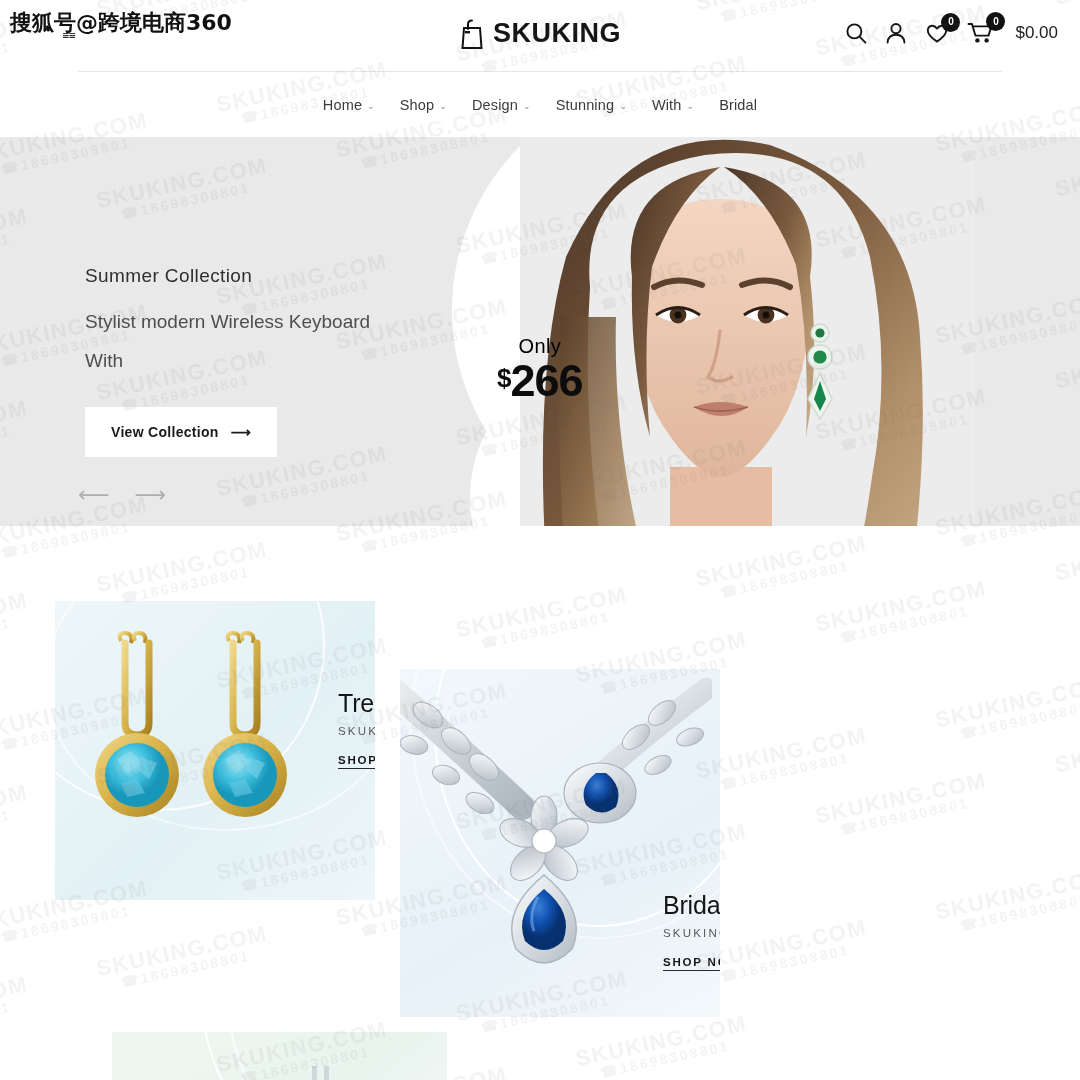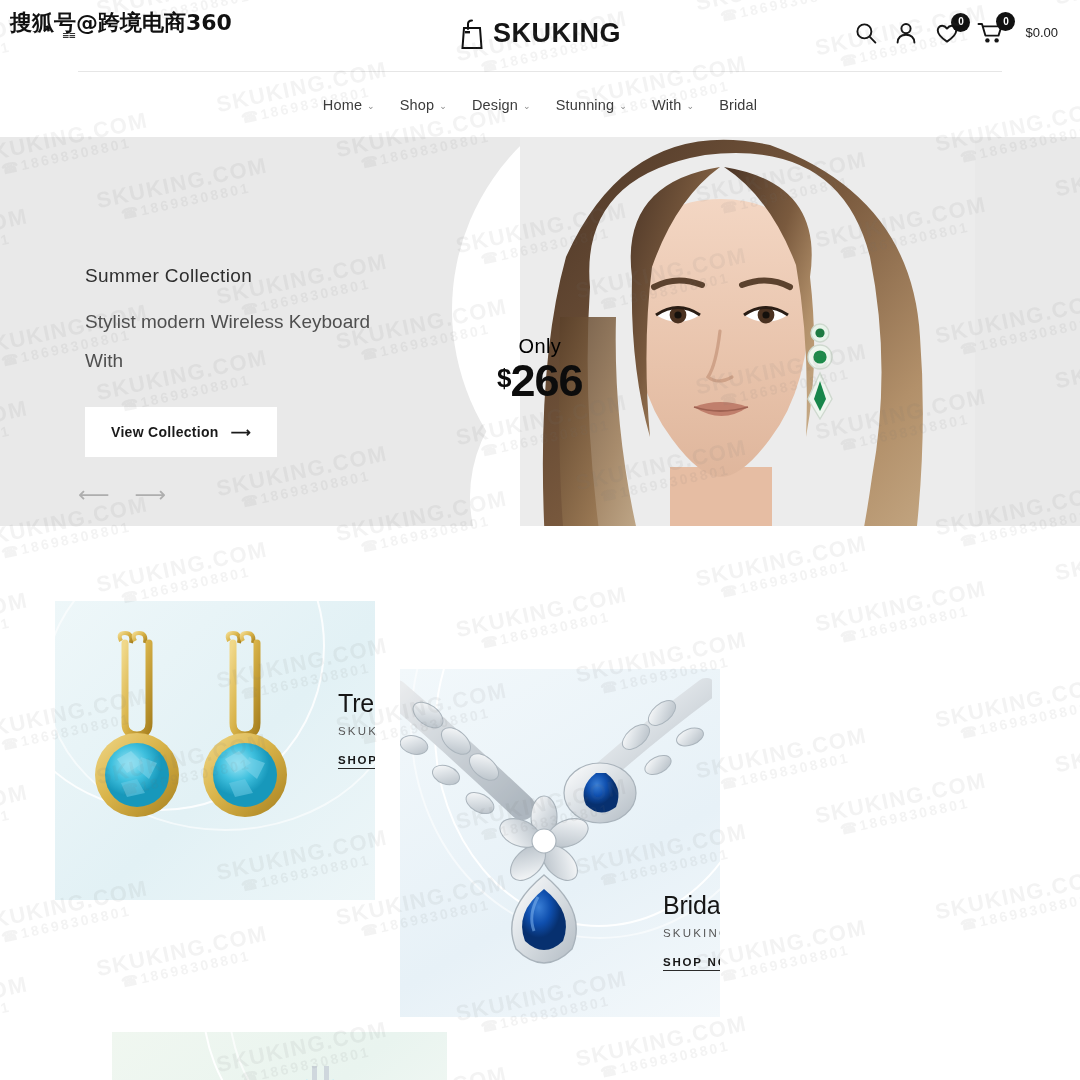--- a/index.html
+++ b/index.html
@@ -29,21 +29,21 @@
   .logo{ position:absolute; left:50%; top:18px; transform:translateX(-50%); display:flex; align-items:center; gap:8px; }
   .logo-mark{ width:26px; height:30px; position:relative; }
   .logo-text{ font-size:27px; font-weight:700; letter-spacing:.5px; color:#141414; font-family:"Liberation Sans",sans-serif; }
   .head-icons{ position:absolute; right:22px; top:21px; display:flex; align-items:center; gap:18px; }
   .hicon{ position:relative; display:flex; align-items:center; cursor:pointer; }
   .badge{
     position:absolute; top:-9px; right:-11px; width:19px; height:19px; border-radius:50%;
     background:#111; color:#fff; font-size:10px; font-weight:700;
     display:flex; align-items:center; justify-content:center; line-height:1;
   }
-  .cart-amount{ font-size:13px; color:#222; margin-left:3px; }
+  .cart-amount{ font-size:17px; color:#222; margin-left:3px; }
   .hr-line{ position:absolute; left:78px; right:78px; top:71px; height:1px; background:#e6e6e6; z-index:21; }
 
   
   .navbar{ position:relative; height:65px; display:flex; align-items:center; justify-content:center; background:#fff; z-index:20; }
   .nav-list{ display:flex; align-items:center; gap:25px; list-style:none; }
   .nav-item{ display:flex; align-items:center; gap:5px; font-size:14.5px; color:#3b3b3b; cursor:pointer; letter-spacing:.15px; }
   .caret{ display:inline-block; font-size:9px; color:#8a8a8a; transform:translateY(1px); }
 
   
   .hero{ position:relative; width:1080px; height:389px; background:#e9e9e9; overflow:hidden; z-index:10; }

